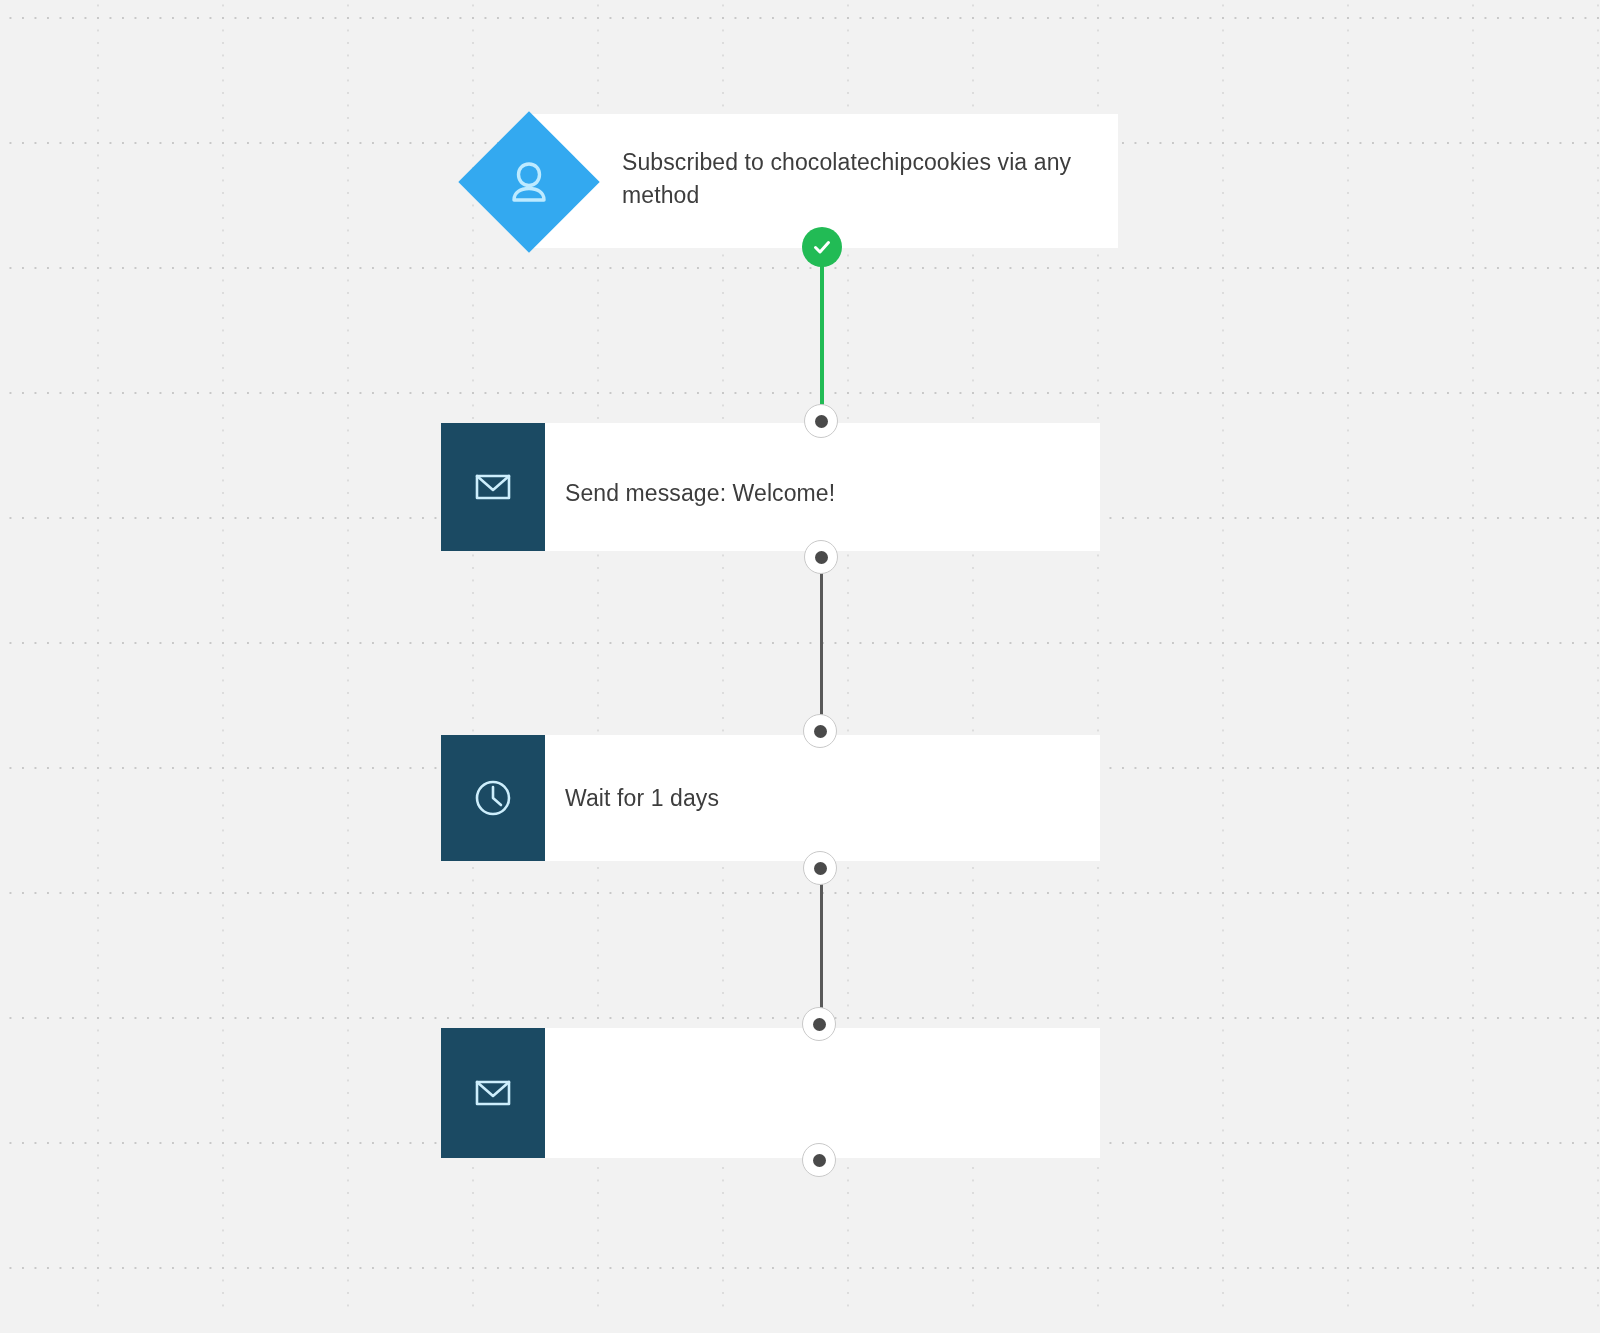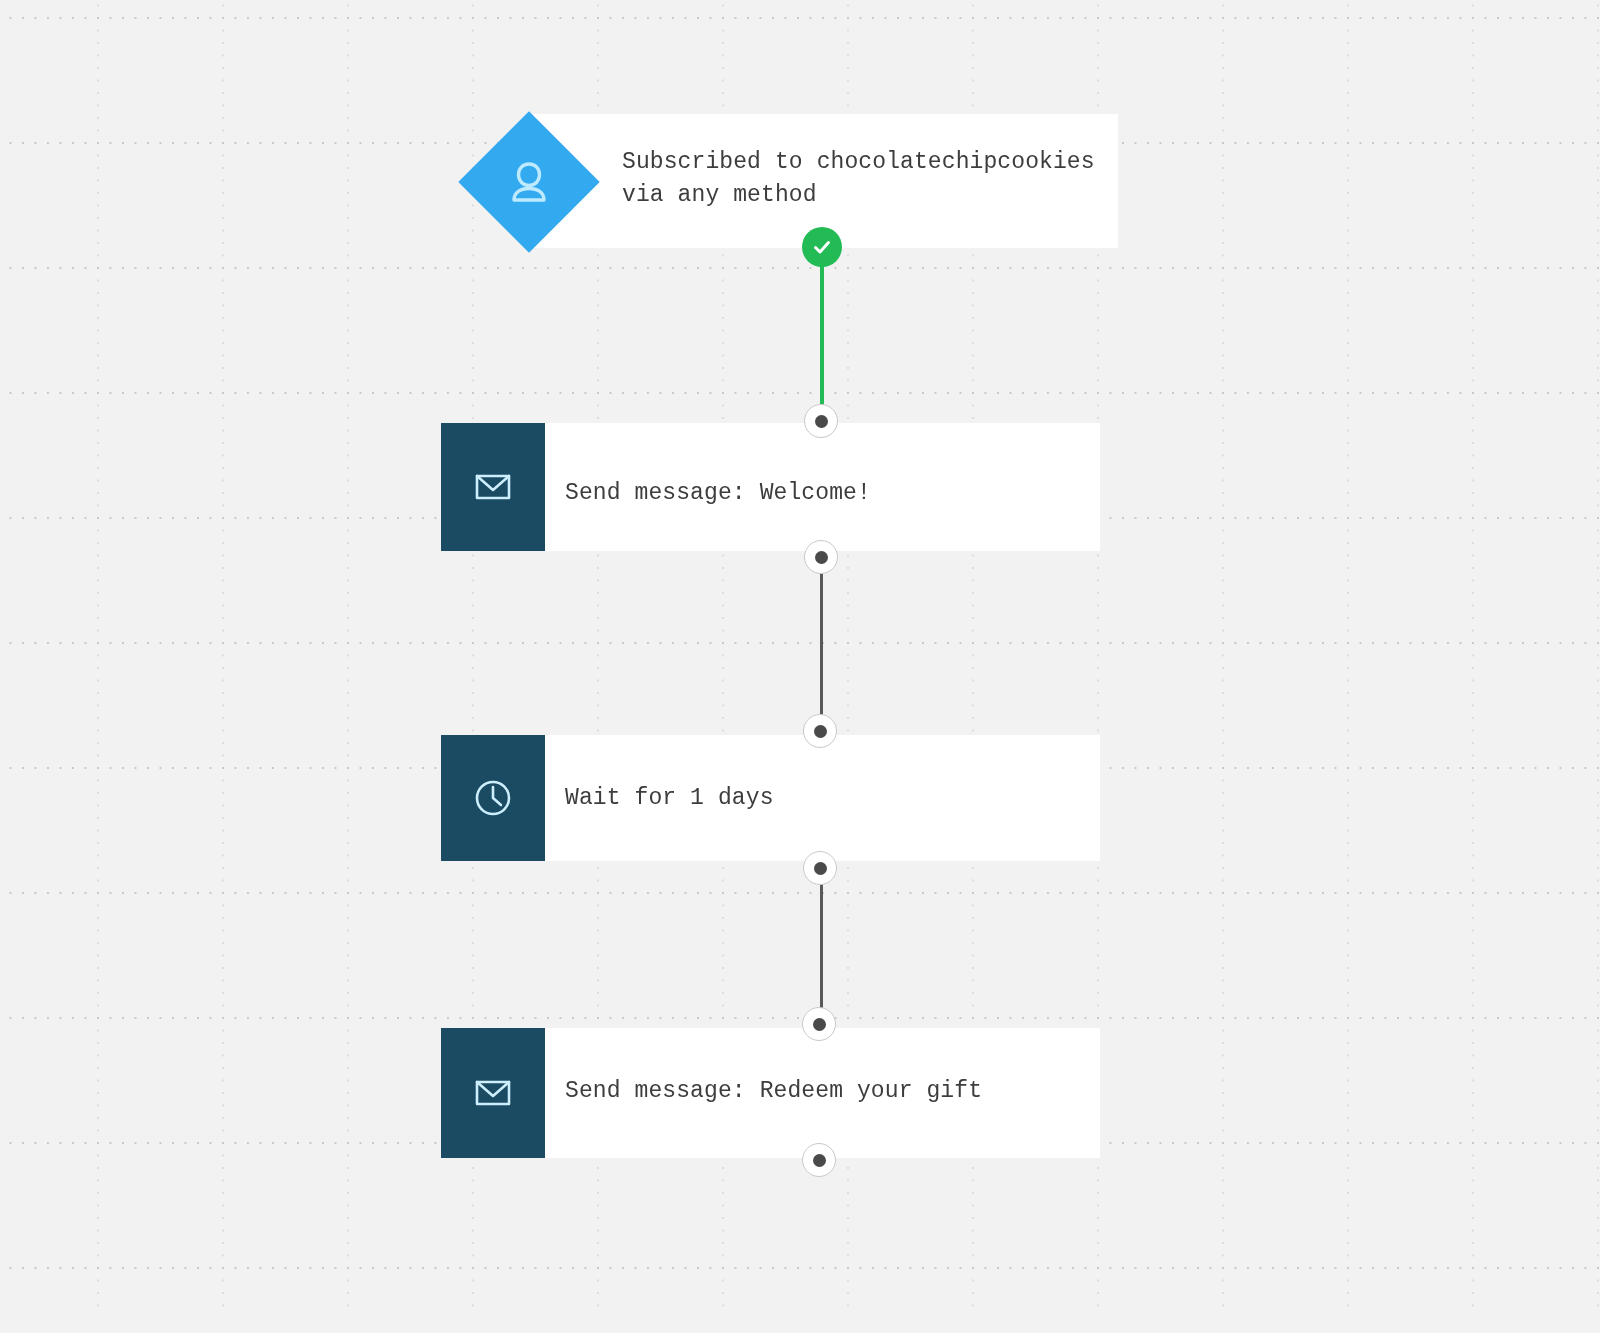--- a/index.html
+++ b/index.html
@@ -20,21 +20,20 @@
     position: relative;
     width: 1600px;
     height: 1314px;
     background-color: #f2f2f2;
     background-image:
       
       radial-gradient(circle at 1px 1px, #c8c8c8 1px, transparent 1.2px),
       radial-gradient(circle at 1px 1px, #dcdcdc 1px, transparent 1.2px);
     background-size: 12.5px 125px, 125px 12.5px;
     background-position: 97px 267px, 97px 267px;
-    font-family: Liberation Mono, monospace;
   }
 
   .card {
     position: absolute;
     background: #ffffff;
     box-sizing: border-box;
   }
 
   .card-label {
     position: absolute;
@@ -225,21 +224,20 @@
   <div class="card-label action-label" id="label-wait">Wait for 1 days</div>
 
   <div class="card action-card" id="node-redeem">
     <div class="action-icon-block">
       <svg width="48" height="48" viewBox="0 0 48 48" fill="none" stroke="#cdeefc" stroke-width="2.6" stroke-linecap="round" stroke-linejoin="round">
         <rect x="8" y="13" width="32" height="22"></rect>
         <path d="M8 13 L24 27 L40 13"></path>
       </svg>
     </div>
   </div>
-  <div class="card-label action-label" id="label-redeem">Send message: Redeem your gift</div>
 
   <div class="port" id="port-welcome-in"></div>
   <div class="port" id="port-welcome-out"></div>
   <div class="port" id="port-wait-in"></div>
   <div class="port" id="port-wait-out"></div>
   <div class="port" id="port-redeem-in"></div>
   <div class="port" id="port-redeem-out"></div>
 
 </div>
 

